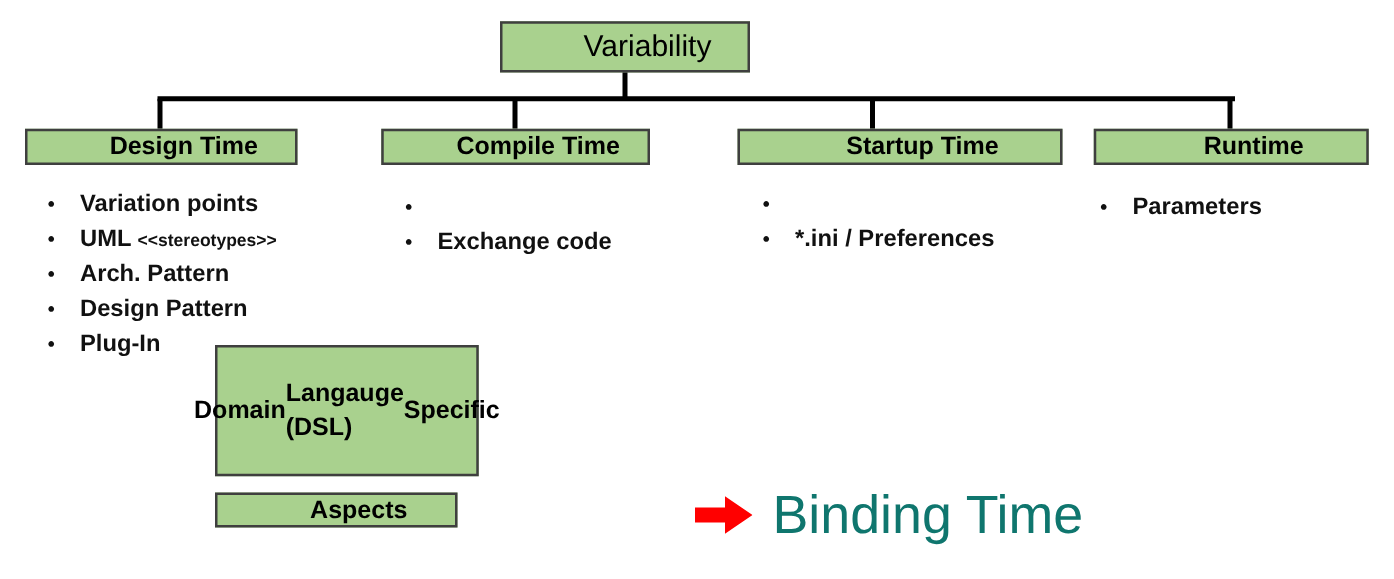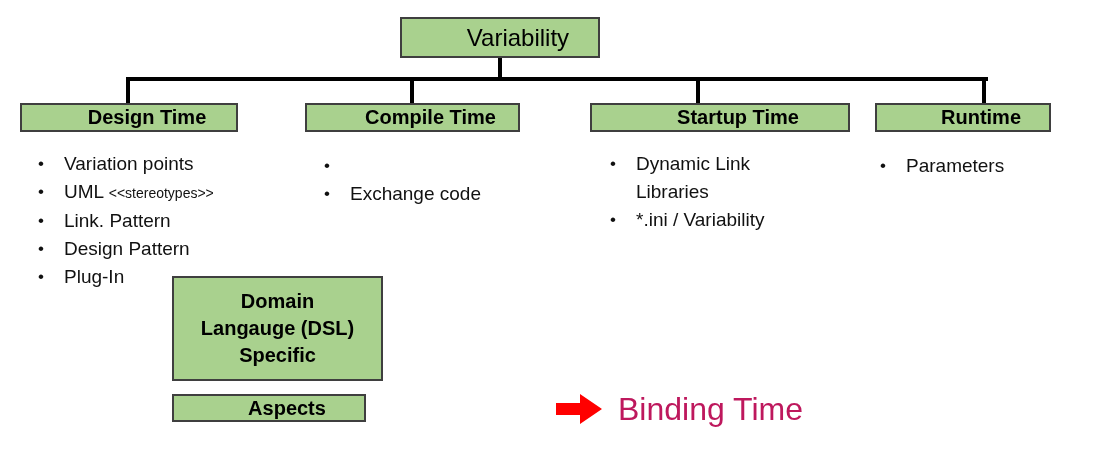--- a/index.html
+++ b/index.html
@@ -28,30 +28,30 @@
   .cline { position: absolute; background: #000000; }
   .blist { position: absolute; font-size: 19px; line-height: 28px; color: #111111; }
   .bitem { display: flex; align-items: flex-start; }
   .bullet {
     width: 28px;
     flex: 0 0 28px;
     font-size: 17px;
     text-align: left;
     padding-left: 2px;
   }
-  .bitem .txt { flex: 1; }
+  .bitem .txt { flex: 1; font-weight: bold; }
   .small-suffix { font-size: 14px; margin-top: 19px; }
   .dsl {
     position: absolute;
     left: 172px; top: 276px;
     width: 211px; height: 105px;
     background: #A9D18E;
     border: 2px solid #3f3f3f;
     display: flex;
-    flex-direction: column;
+    flex-direction: row;
     align-items: center;
     justify-content: center;
     font-size: 20px;
     font-weight: 700;
     line-height: 27px;
   }
   .aspects {
     position: absolute;
     left: 172px; top: 394px;
     width: 194px; height: 28px;
@@ -59,23 +59,23 @@
   }
   .binding {
     position: absolute;
     left: 556px; top: 388px;
     display: flex;
     align-items: center;
   }
   .binding .arrow-wrap { margin-top: 4px; }
   .binding .label {
     margin-left: 16px;
-    font-size: 32px;
+    font-size: 43px;
     font-weight: 400;
-    color: #be185d;
+    color: #0f766e;
     white-space: nowrap;
   }
 </style>
 </head>
 <body>
 
 <div id="canvas">
 
   <div class="gbox title" style="left:400px; top:17px; width:200px; height:41px;">
     <span>Variability</span>
@@ -90,36 +90,36 @@
 
   <div class="gbox hdr" style="left:20px; top:103px; width:218px; height:29px;">
     <span>Design Time</span>
   </div>
   <div class="gbox hdr" style="left:305px; top:103px; width:215px; height:29px;">
     <span>Compile Time</span>
   </div>
   <div class="gbox hdr" style="left:590px; top:103px; width:260px; height:29px;">
     <span>Startup Time</span>
   </div>
-  <div class="gbox hdr" style="left:875px; top:103px; width:176px; height:29px;">
+  <div class="gbox hdr" style="left:875px; top:103px; width:220px; height:29px;">
     <span>Runtime</span>
   </div>
 
   <div class="blist" style="left:36px; top:150px; width:255px;">
     <div class="bitem">
       <span class="bullet">•</span>
       <span class="txt">Variation points</span>
     </div>
     <div class="bitem">
       <span class="bullet">•</span>
       <span class="txt"><span>UML</span> <span class="small-suffix">&lt;&lt;stereotypes&gt;&gt;</span></span>
     </div>
     <div class="bitem">
       <span class="bullet">•</span>
-      <span class="txt">Link. Pattern</span>
+      <span class="txt">Arch. Pattern</span>
     </div>
     <div class="bitem">
       <span class="bullet">•</span>
       <span class="txt">Design Pattern</span>
     </div>
     <div class="bitem">
       <span class="bullet">•</span>
       <span class="txt">Plug-In</span>
     </div>
   </div>
@@ -130,25 +130,24 @@
     </div>
     <div class="bitem">
       <span class="bullet">•</span>
       <span class="txt">Exchange code</span>
     </div>
   </div>
 
   <div class="blist" style="left:608px; top:150px; width:206px;">
     <div class="bitem">
       <span class="bullet">•</span>
-      <span class="txt">Dynamic Link Libraries</span>
     </div>
     <div class="bitem">
       <span class="bullet">•</span>
-      <span class="txt">*.ini / Variability</span>
+      <span class="txt">*.ini / Preferences</span>
     </div>
   </div>
 
   <div class="blist" style="left:878px; top:152px; width:220px;">
     <div class="bitem">
       <span class="bullet">•</span>
       <span class="txt">Parameters</span>
     </div>
   </div>
 

